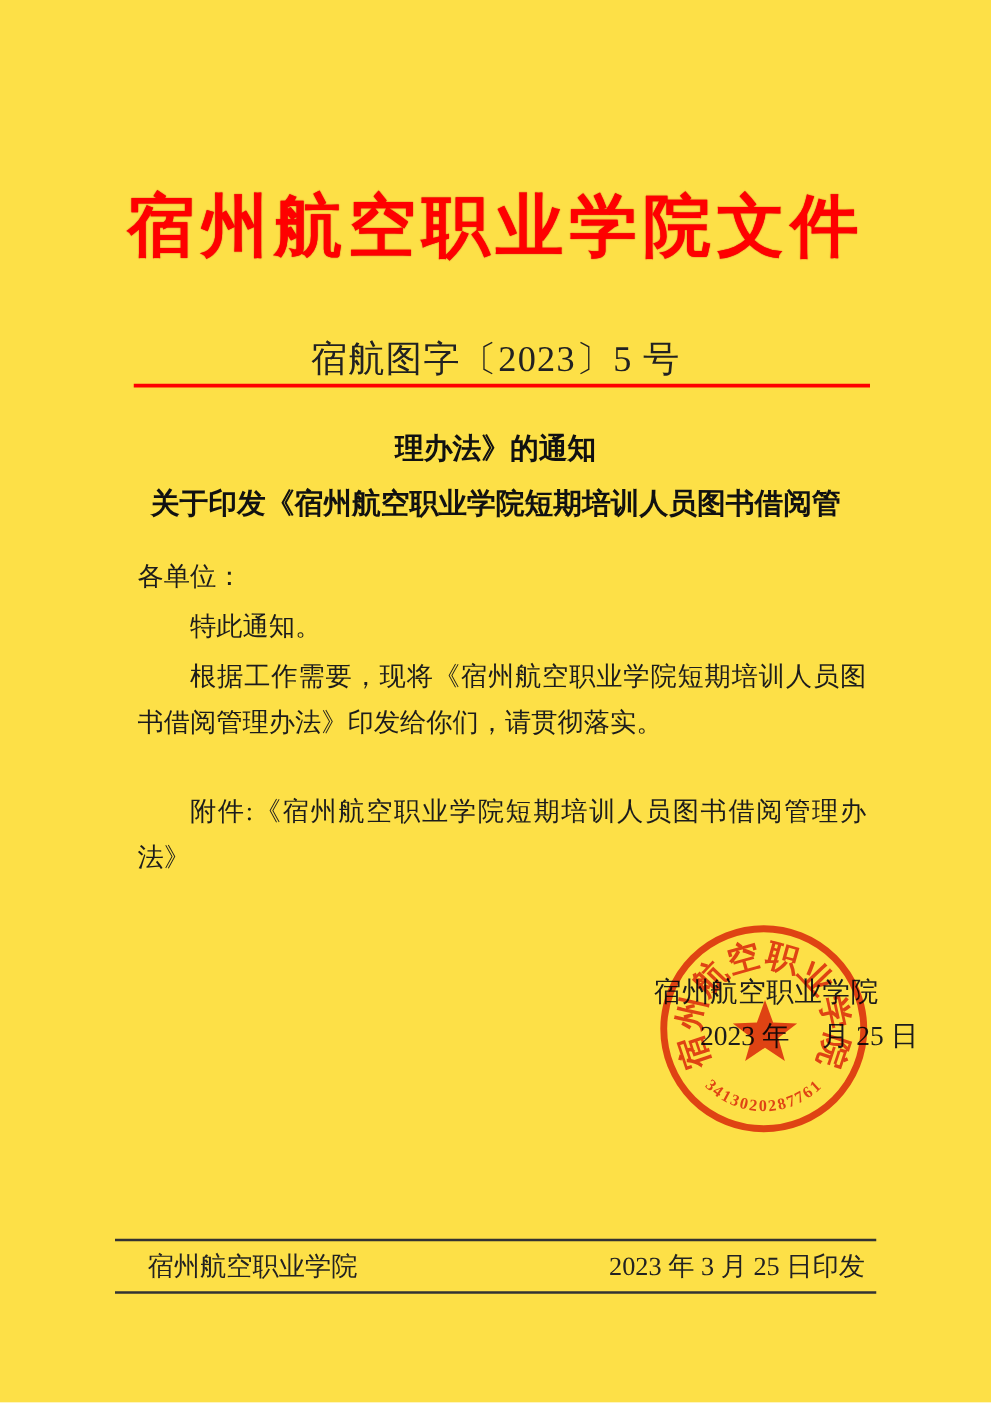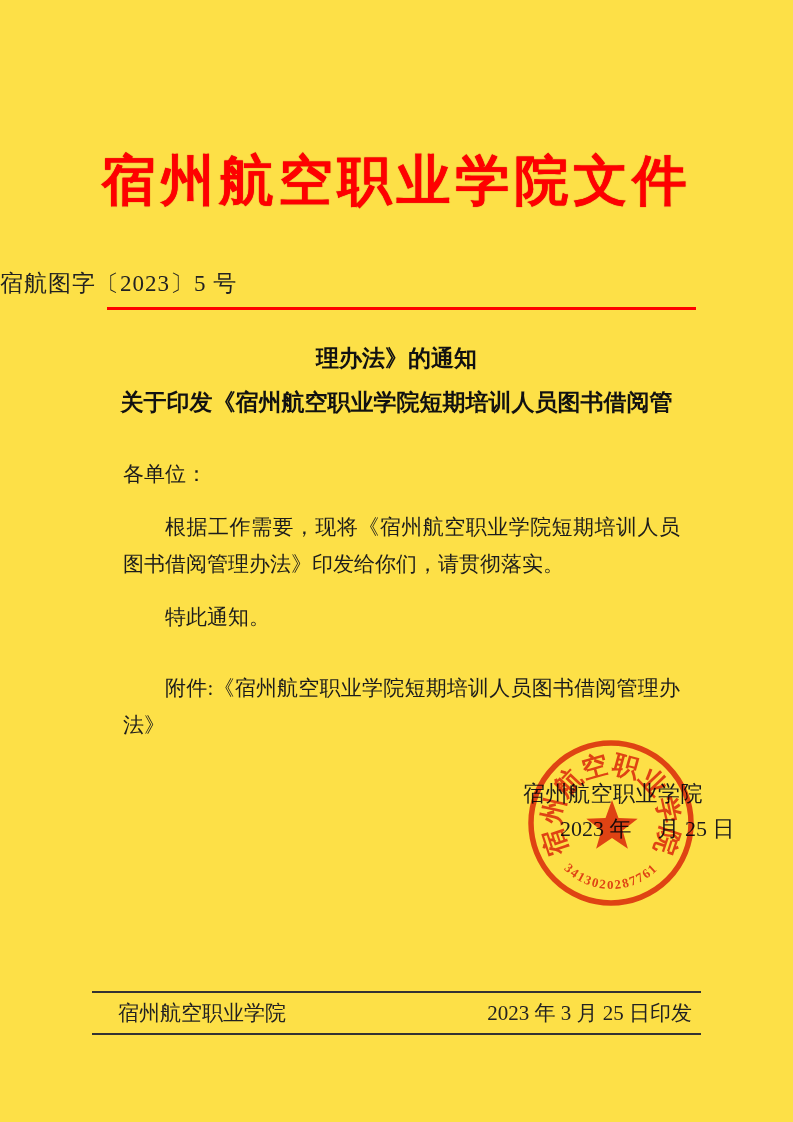--- a/index.html
+++ b/index.html
@@ -33,21 +33,22 @@
     text-shadow: 0 0 1px #c40000;
     white-space: nowrap;
   }
 
   
   .doc-number {
     position: absolute;
     top: 268px;
     left: 0;
     width: 793px;
-    font-size: 23px;
+    text-align: center;
+    font-size: 29px;
     letter-spacing: 1px;
     color: #222;
     white-space: nowrap;
   }
 
   
   .red-line {
     position: absolute;
     top: 307px;
     left: 107px;
@@ -74,21 +75,21 @@
   .body-text {
     position: absolute;
     top: 440px;
     left: 107px;
     width: 589px;
     font-size: 21px;
     line-height: 37px;
     color: #1c1c1c;
   }
   .body-text p {
-    margin: 16px;
+    margin: 3px;
     text-align: justify;
   }
   .body-text p.indent {
     text-indent: 2em;
   }
   .attachment-line {
     margin-top: 34px !important;
     text-indent: 2em;
     font-family: Liberation Serif, serif;
   }
@@ -173,22 +174,22 @@
 
   <div class="red-line"></div>
 
   <div class="notice-title">
     <div>理办法》的通知</div>
     <div>关于印发《宿州航空职业学院短期培训人员图书借阅管</div>
   </div>
 
   <div class="body-text">
     <p>各单位：</p>
+    <p class="indent">特此通知。</p>
     <p class="indent">根据工作需要，现将《宿州航空职业学院短期培训人员图书借阅管理办法》印发给你们，请贯彻落实。</p>
-    <p class="indent">特此通知。</p>
     <p class="attachment-line">附件:《宿州航空职业学院短期培训人员图书借阅管理办法》</p>
   </div>
 
   <div class="sig-org">宿州航空职业学院</div>
 
   <div class="sig-date">
     <span>2023 年</span><span class="month-gap"></span><span>月 25 日</span>
   </div>
 
   <div class="seal">

